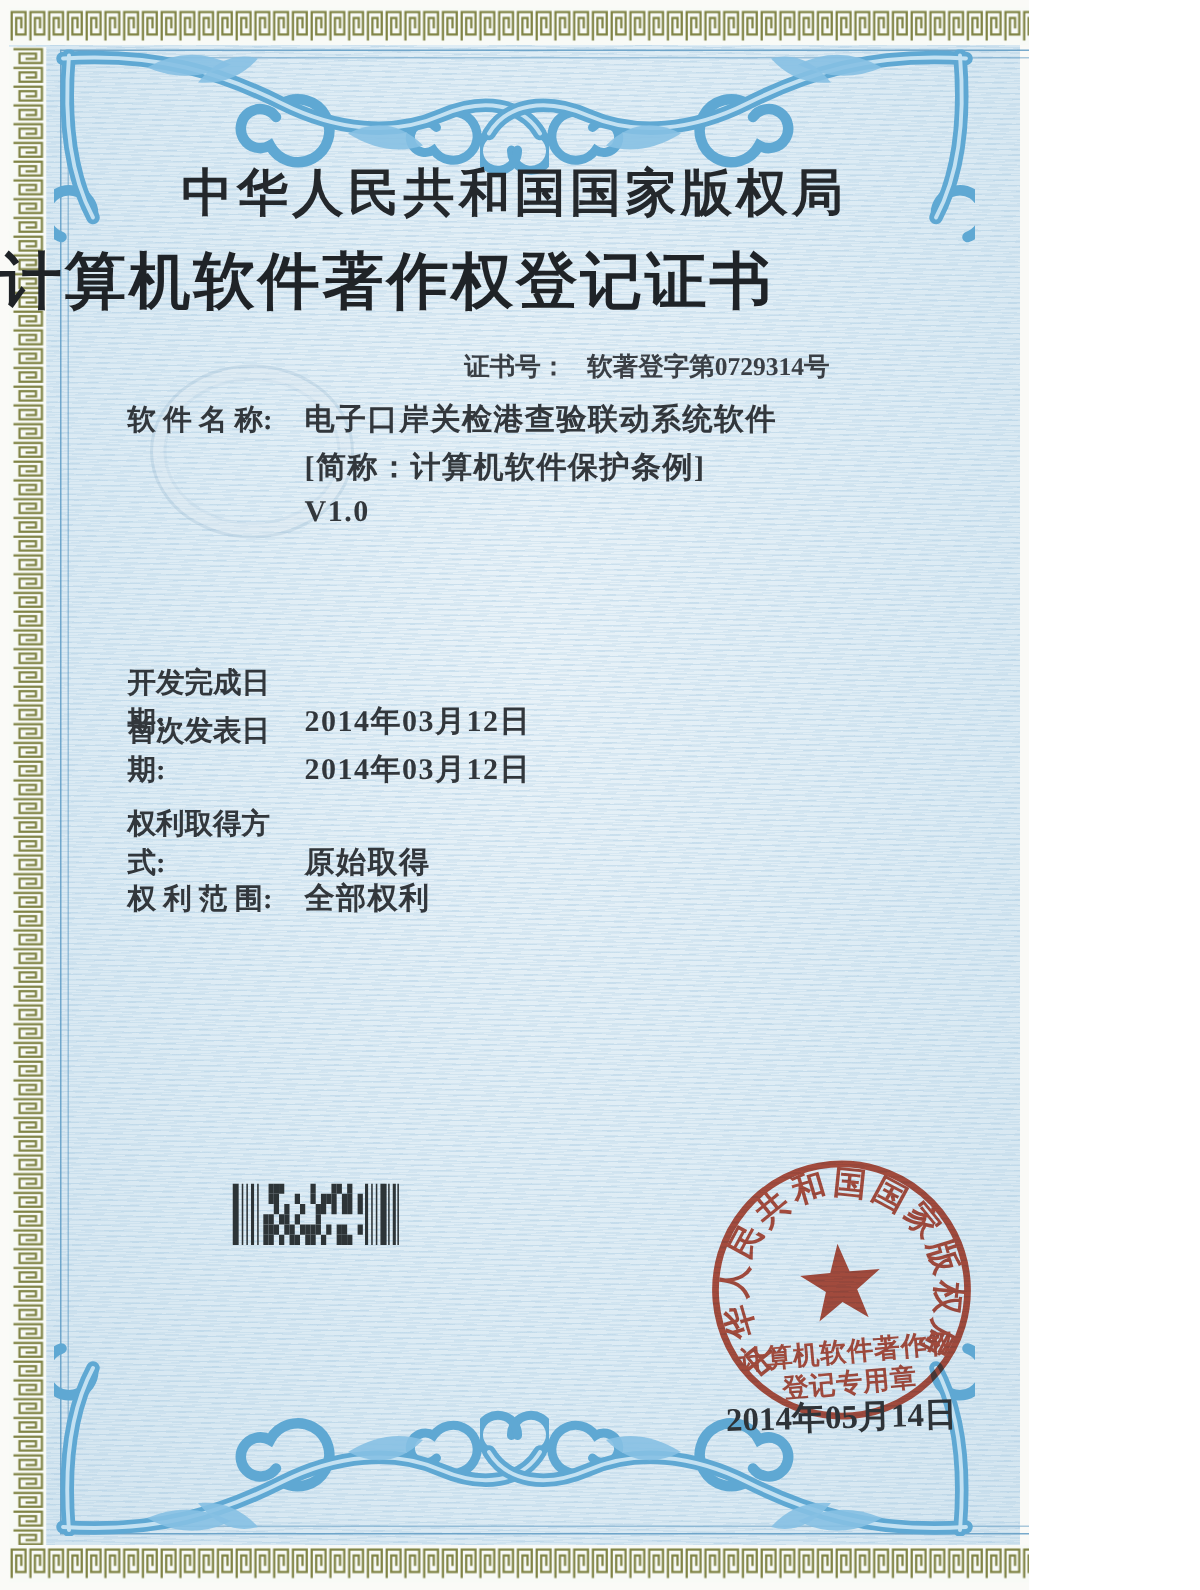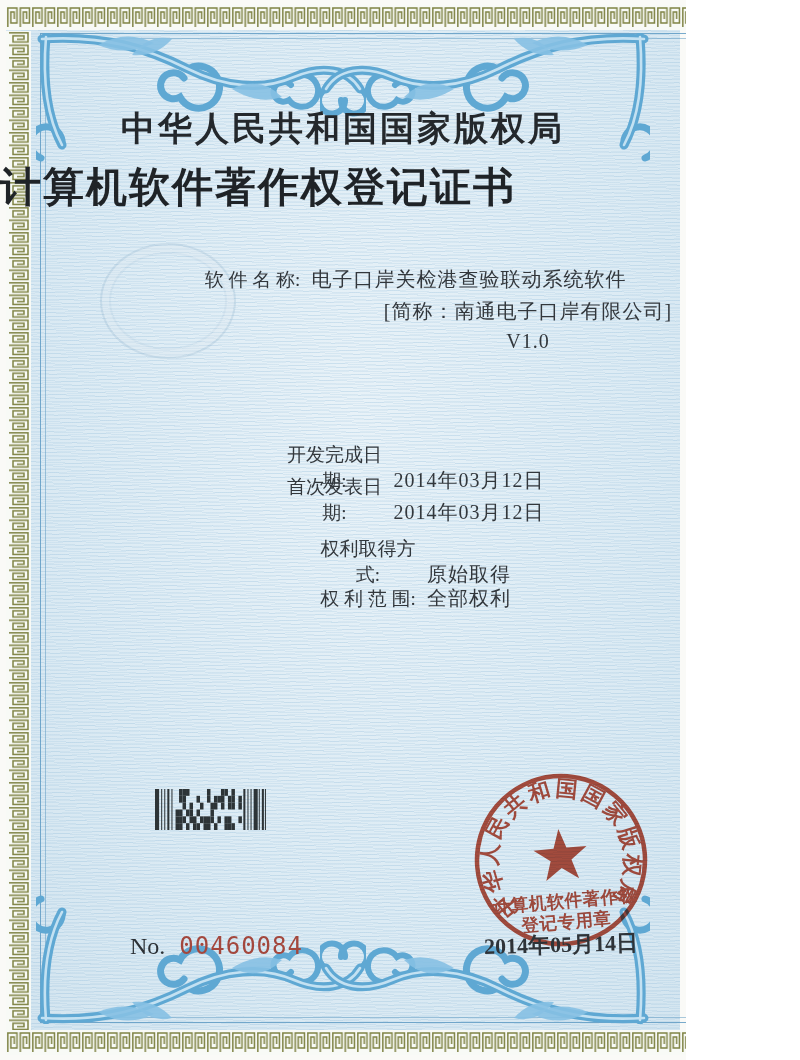--- a/index.html
+++ b/index.html
@@ -31,21 +31,21 @@
   .emboss{position:absolute;left:100px;top:243px;width:132px;height:112px;border-radius:50%;
     border:2px solid rgba(140,175,200,.32);
     box-shadow:inset 0 0 0 7px rgba(255,255,255,.28), inset 0 0 0 9px rgba(140,175,200,.16);
     opacity:.8;}
   .authority{position:absolute;left:0;top:106px;width:100%;text-align:center;
     font-size:34px;font-weight:600;letter-spacing:3px;color:#24282c;}
   .cert-title{position:absolute;left:0;top:160px;width:100%;
     font-size:41px;font-weight:700;letter-spacing:2px;color:#1f2327;}
   .cert-no{position:absolute;top:233px;right:133px;font-size:17px;color:#3a3f45;font-weight:600;}
   .cert-no .cn-val{margin-left:14px;}
-  .row{position:absolute;left:85px;width:650px;font-size:20px;font-weight:400;color:#32373c;letter-spacing:1px;text-align:center;}
+  .row{position:absolute;left:85px;width:650px;font-size:20px;font-weight:700;color:#32373c;letter-spacing:1px;}
   .row .lbl{display:inline-block;width:118px;font-size:19px;letter-spacing:0;vertical-align:baseline;}
   .row.cont{left:203px;}
   .statement{position:absolute;left:85px;top:690px;width:636px;font-size:20.5px;font-weight:600;
     color:#2f343a;letter-spacing:.5px;}
   .statement .st-line{height:46px;line-height:46px;white-space:nowrap;}
   .statement .st-line.first{padding-left:68px;}
   .barcode{position:absolute;left:155px;top:789px;width:113px;height:41px;}
   .seal{position:absolute;left:461px;top:760px;width:200px;height:200px;
     transform:rotate(-5deg);mix-blend-mode:multiply;opacity:.92;}
   .seal-ring{fill:none;stroke:var(--seal_red,#b8422f);stroke-width:4.5px;}
@@ -123,26 +123,29 @@
       <use href="#flourish"></use>
     </svg>
   <svg class="fl br">
       <use href="#flourish"></use>
     </svg>
 
   <div class="emboss"></div>
 
   <div class="authority">中华人民共和国国家版权局</div>
   <div class="cert-title">计算机软件著作权登记证书</div>
+  <div class="cert-no">
+    <span>证书号：</span><span class="cn-val">软著登字第0729314号</span>
+  </div>
 
   <div class="row" style="top:266px">
     <span class="lbl">软 件 名 称:</span><span>电子口岸关检港查验联动系统软件</span>
   </div>
   <div class="row cont" style="top:298px">
-    <span>[简称：南通电子口岸有限公司]</span>
+    <span>[简称：计算机软件保护条例]</span>
   </div>
   <div class="row cont" style="top:330px">
     <span>V1.0</span>
   </div>
   <div class="row" style="top:442px">
     <span class="lbl">开发完成日期:</span><span>2014年03月12日</span>
   </div>
   <div class="row" style="top:474px">
     <span class="lbl">首次发表日期:</span><span>2014年03月12日</span>
   </div>
@@ -230,17 +233,14 @@
   <svg class="seal" viewBox="-100 -100 200 200">
     <circle class="seal-ring" cx="0" cy="0" r="84"></circle>
     <path id="ringArc" d="M -45.3,45.3 A 64,64 0 1 1 45.3,45.3" fill="none"></path>
     <text class="seal-ring-text"><textPath href="#ringArc">中华人民共和国国家版权局</textPath></text>
     <polygon class="seal-star" transform="translate(0,-3)" points="0,-28 6.47,-8.9 26.63,-8.65 10.46,3.4 16.46,22.65 0,11 -16.46,22.65 -10.46,3.4 -26.63,-8.65 -6.47,-8.9"></polygon>
     <text class="seal-line" x="0" y="47">计算机软件著作权</text>
     <text class="seal-line" x="0" y="68">登记专用章</text>
   </svg>
   <div class="seal-date">2014年05月14日</div>
 
-  <div class="serial">
-    <span>No.</span><span class="num">00460084</span>
-  </div>
 
 </div>
 
 </body></html>

